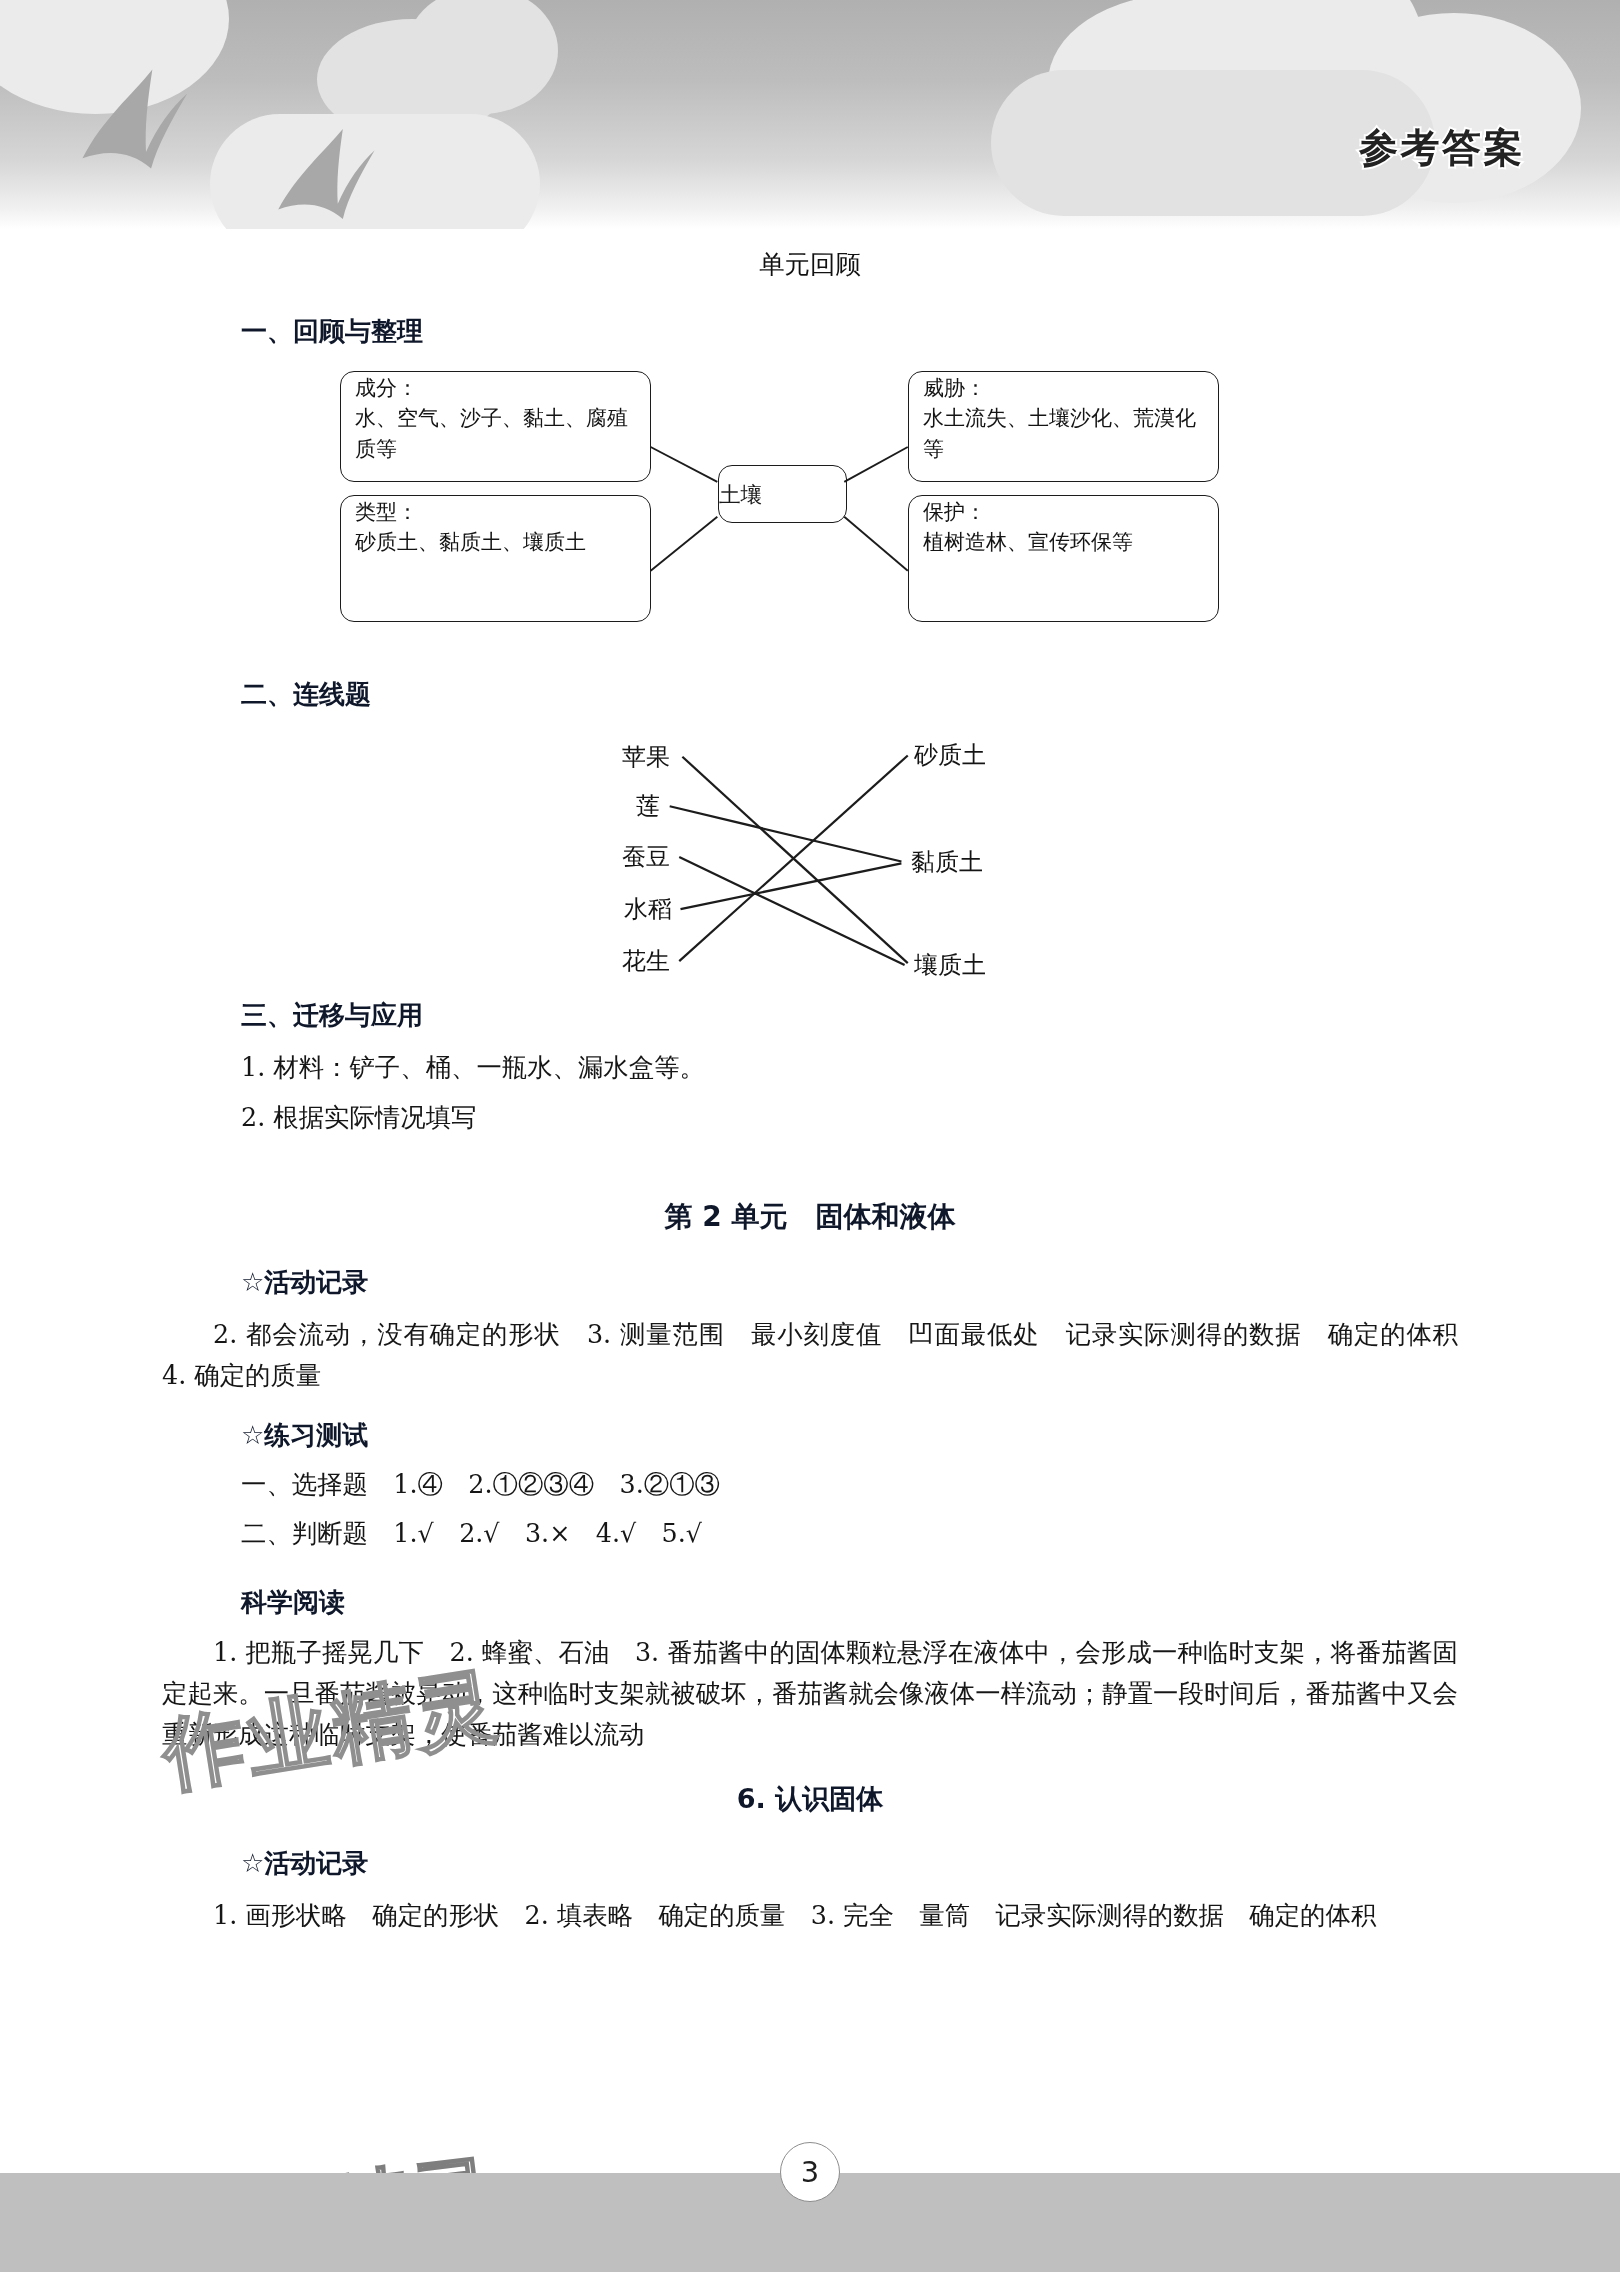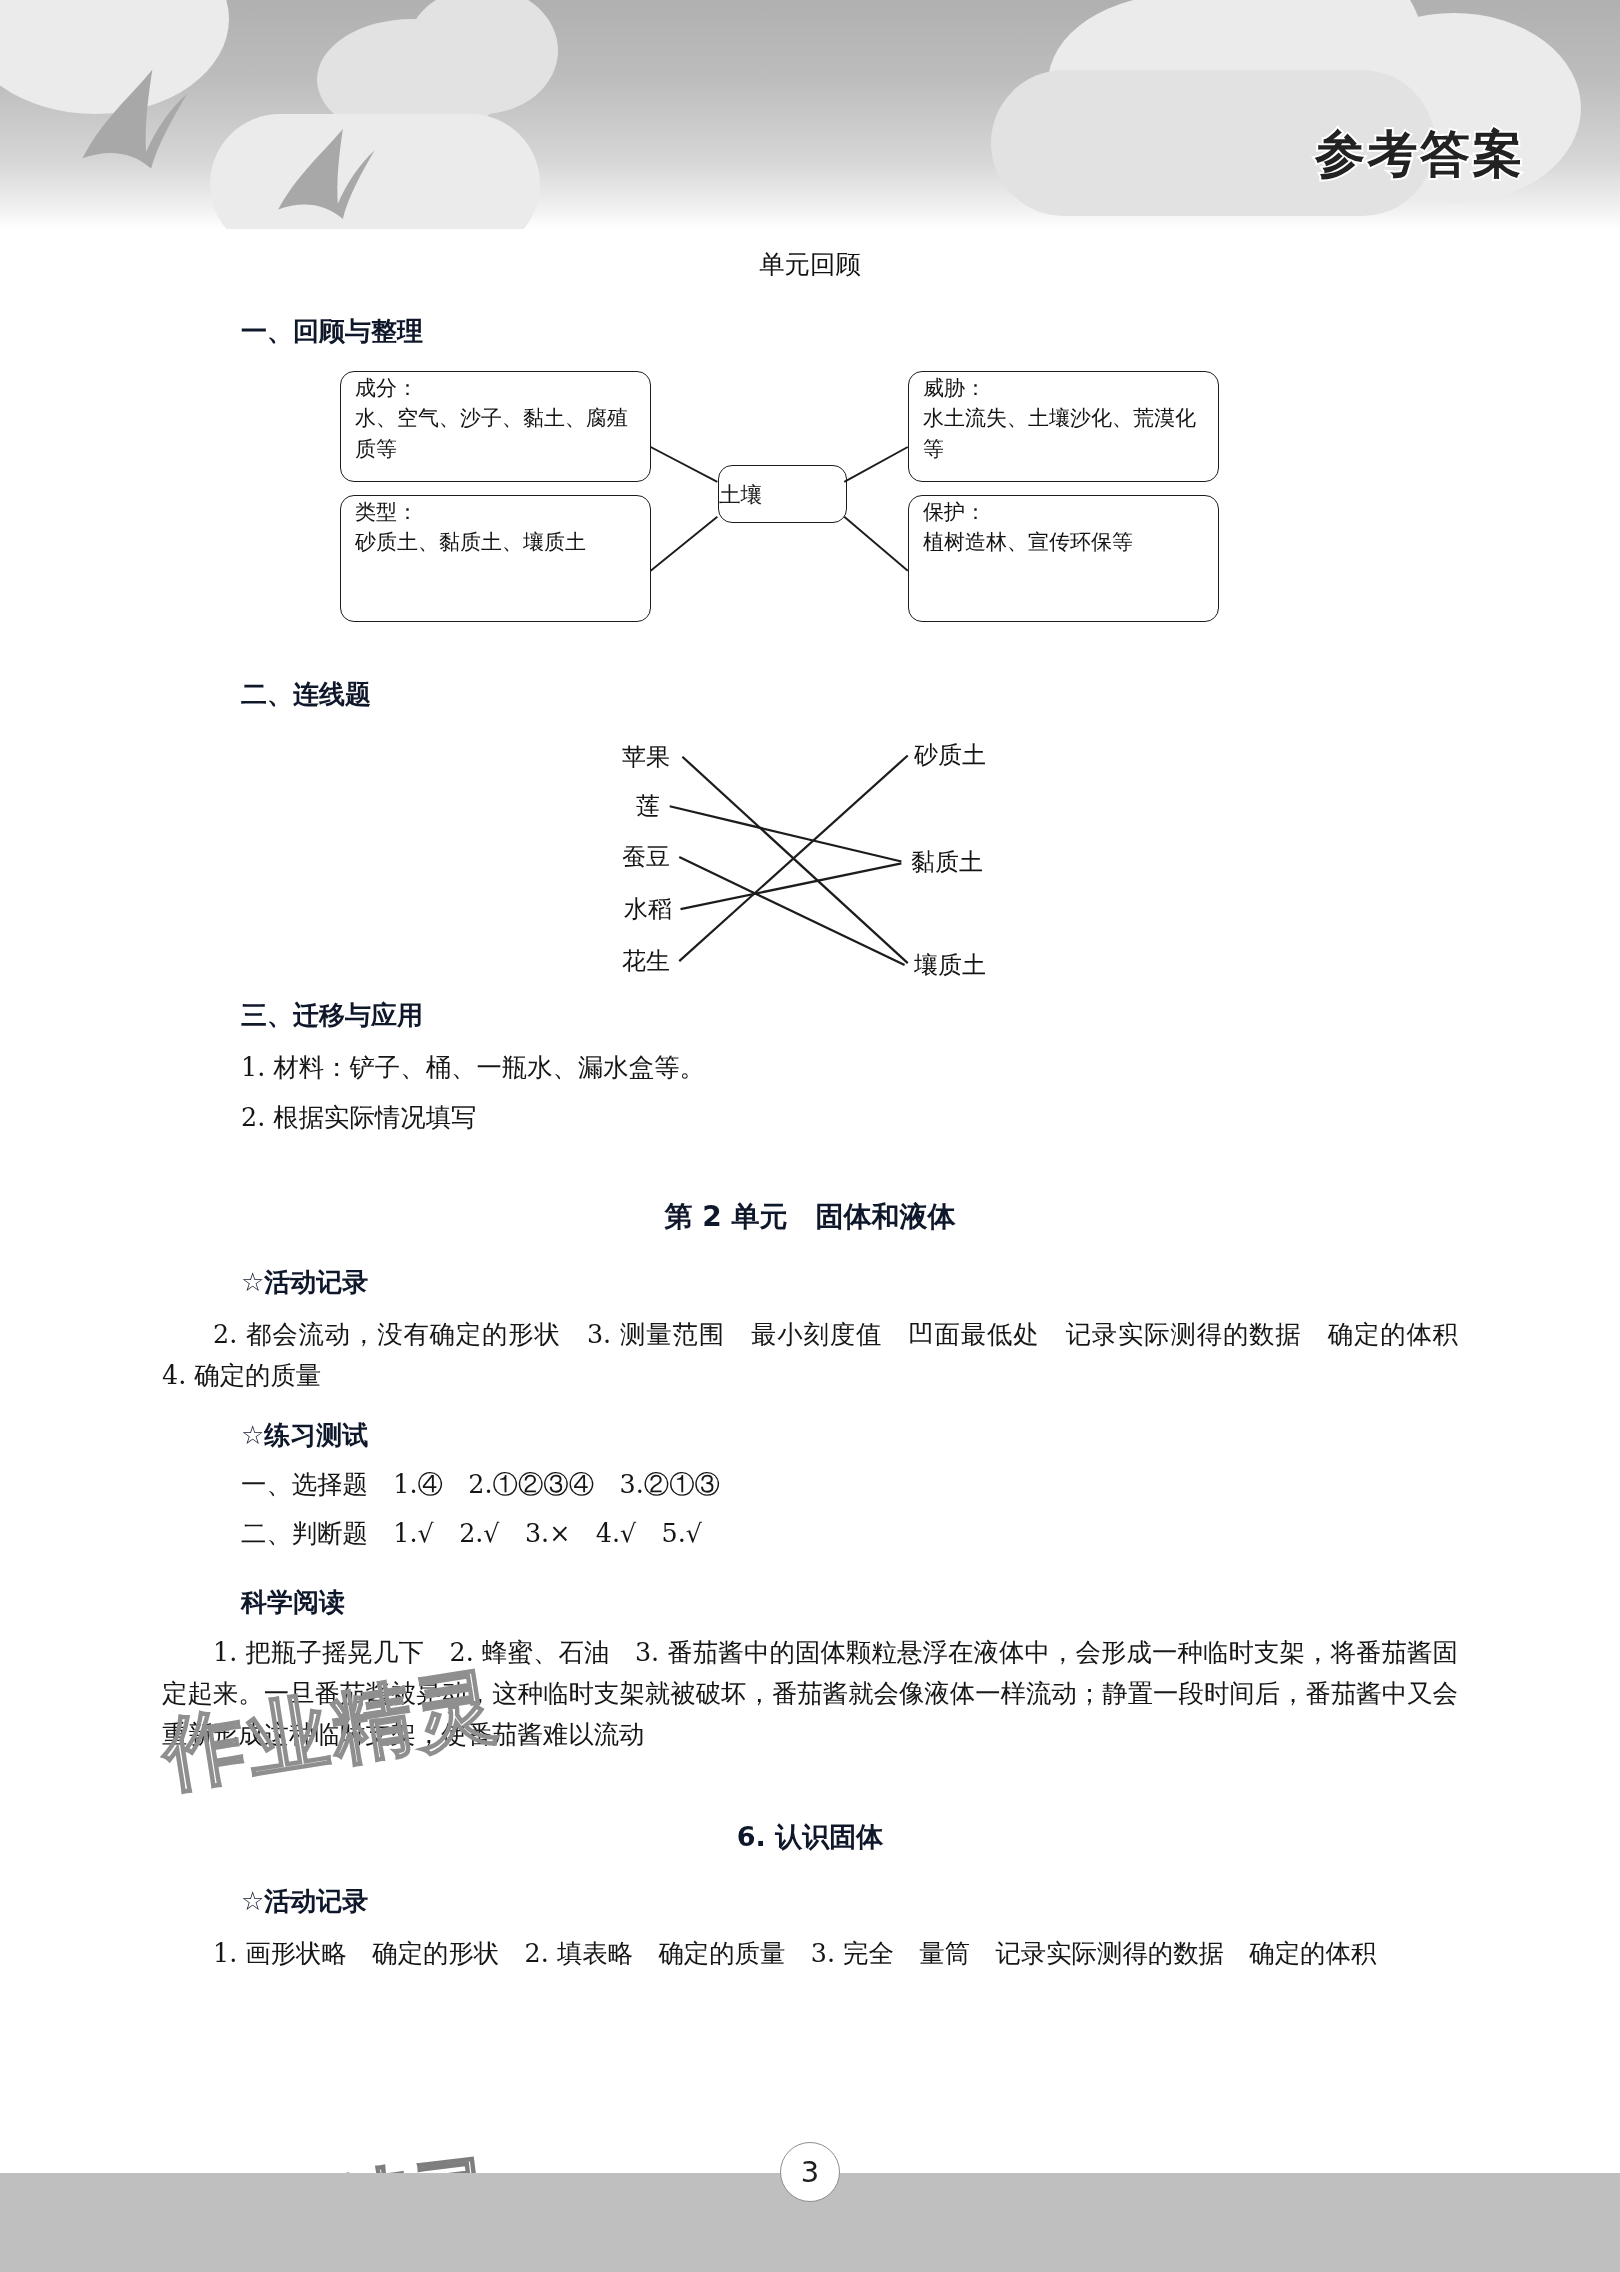--- a/index.html
+++ b/index.html
@@ -18,21 +18,21 @@
     overflow:hidden;
   }
   .cloud{position:absolute;background:#d8d8d8;border-radius:50%;}
   .cloud.light{background:#e2e2e2;}
   .cloud.lighter{background:#ebebeb;}
   .bird{position:absolute;width:0;height:0;}
   .bird svg{display:block;}
   .page-header-title{
     position:absolute;right:95px;top:121px;
     font-family:"DejaVu Sans","Liberation Sans",sans-serif;
-    font-size:50px;font-weight:bold;letter-spacing:2.5px;
+    font-size:39px;font-weight:bold;letter-spacing:2.5px;
     color:#222;
     -webkit-text-stroke:3.8px #ffffff;
     paint-order:stroke fill;
   }
   .page-header-title span{position:relative;}
   
   .page{
     position:absolute;left:0;top:0;width:1620px;height:2273px;
   }
   .content{
@@ -214,21 +214,21 @@
     <div class="hd-bold" style="margin:29px 0 0 241px;">☆活动记录</div>
     <div class="body-text pad-lr indent2" style="margin-top:14px;text-align:justify;">2. 都会流动，没有确定的形状　3. 测量范围　最小刻度值　凹面最低处　记录实际测得的数据　确定的体积　4. 确定的质量</div>
 
     <div class="hd-bold" style="margin:21.6px 0 0 241px;">☆练习测试</div>
     <div class="body-text" style="margin:11.4px 0 0 241px;">一、选择题　1.④　2.①②③④　3.②①③</div>
     <div class="body-text" style="margin:7.6px 0 0 241px;">二、判断题　1.√　2.√　3.×　4.√　5.√</div>
 
     <div class="hd-bold" style="margin:31px 0 0 241px;">科学阅读</div>
     <div class="body-text pad-lr indent2" style="margin-top:11.4px;text-align:justify;">1. 把瓶子摇晃几下　2. 蜂蜜、石油　3. 番茄酱中的固体颗粒悬浮在液体中，会形成一种临时支架，将番茄酱固定起来。一旦番茄酱被晃动，这种临时支架就被破坏，番茄酱就会像液体一样流动；静置一段时间后，番茄酱中又会重新形成这种临时支架，使番茄酱难以流动</div>
 
-    <div class="sect-title hd-bold" style="margin-top:64px;font-size:27px;">6. 认识固体</div>
+    <div class="sect-title hd-bold" style="margin-top:26px;font-size:27px;">6. 认识固体</div>
     <div class="hd-bold" style="margin:29px 0 0 241px;">☆活动记录</div>
     <div class="body-text pad-lr indent2" style="margin-top:14px;text-align:justify;">1. 画形状略　确定的形状　2. 填表略　确定的质量　3. 完全　量筒　记录实际测得的数据　确定的体积</div>
   </div>
 
   <div class="wm wm-mid">作业精灵</div>
   <div class="wm wm-bottom">作业精灵</div>
 
   <div class="footer-bar"></div>
   <div class="page-num">
     <span>3</span>

